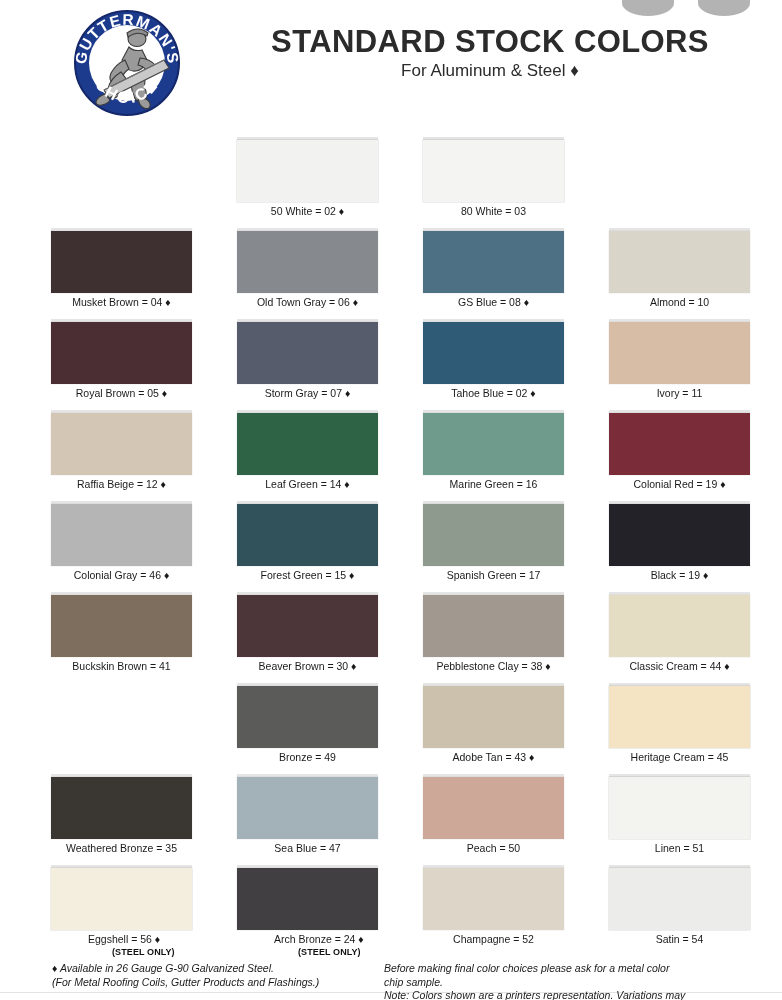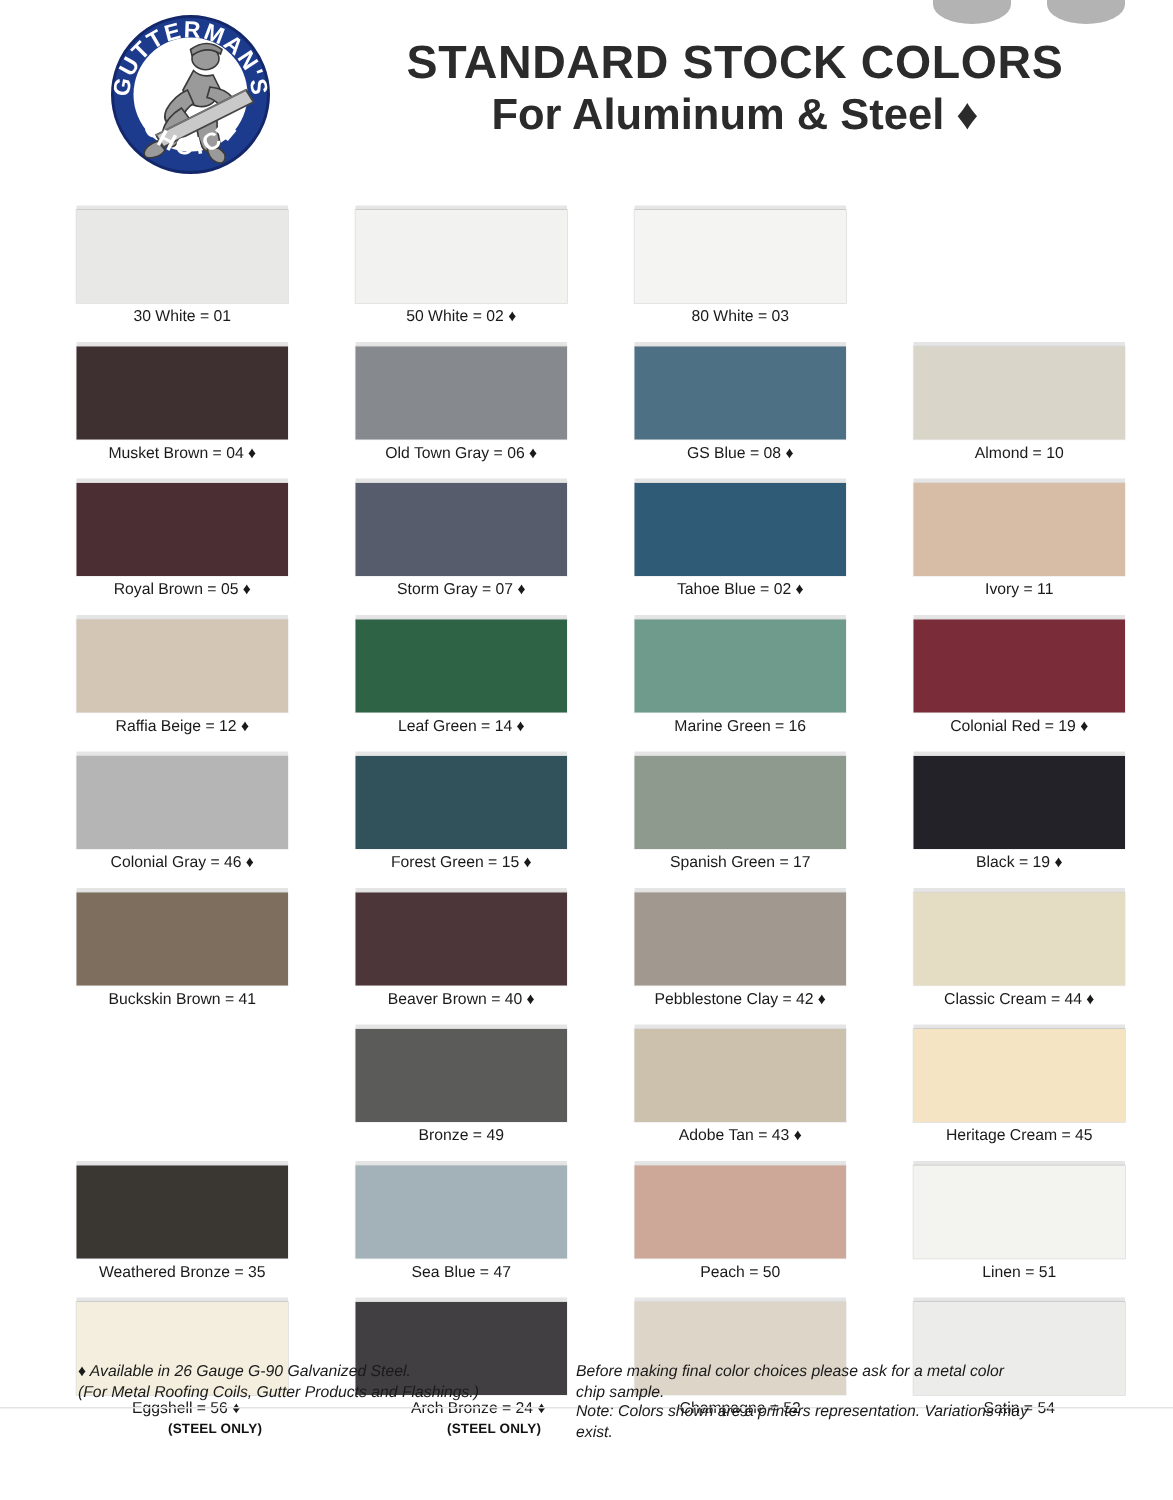--- a/index.html
+++ b/index.html
@@ -47,22 +47,22 @@
   }
   .title-main {
     font-size: 31px;
     font-weight: bold;
     letter-spacing: 0.4px;
     line-height: 1.05;
     color: #2b2b2b;
     white-space: nowrap;
   }
   .title-sub {
-    font-size: 29px;
-    font-weight: bold;
+    font-size: 17px;
+    font-weight: normal;
     line-height: 1.15;
     margin-top: 2px;
     color: #2b2b2b;
     white-space: nowrap;
   }
 
   
   .grid {
     position: absolute;
     left: 40px;
@@ -129,21 +129,21 @@
   .caption.align-left {
     text-align: left;
     left: 48px;
     width: 180px;
   }
 
   
   .footer {
     position: absolute;
     left: 0;
-    top: 908px;
+    top: 962px;
     width: 690px;
     height: 38px;
   }
   .footer-left {
     position: absolute;
     left: 52px; top: 0;
     font-style: italic;
     font-size: 10.5px;
     line-height: 13.5px;
     color: #1a1a1a;
@@ -209,24 +209,20 @@
   </div>
 
   <div class="title-block">
     <div class="title-main">STANDARD STOCK COLORS</div>
     <div class="title-sub">For Aluminum &amp; Steel ♦</div>
   </div>
 </div>
 
 <div class="grid">
     <div class="grid-row">
-      <div class="cell c0">
-        <div class="swatch shadow-edge pale" style="background: rgb(232, 233, 231);"></div>
-        <div class="caption"><span>30 White = 01</span></div>
-      </div>
       <div class="cell c1">
         <div class="swatch shadow-edge pale" style="background: rgb(242, 243, 241);"></div>
         <div class="caption"><span>50 White = 02 ♦</span></div>
       </div>
       <div class="cell c2">
         <div class="swatch shadow-edge pale" style="background: rgb(244, 245, 243);"></div>
         <div class="caption"><span>80 White = 03</span></div>
       </div>
       <div class="cell c3 empty"></div>
     </div>
@@ -302,25 +298,25 @@
         <div class="caption"><span>Black = 19 ♦</span></div>
       </div>
     </div>
     <div class="grid-row">
       <div class="cell c0">
         <div class="swatch shadow-edge" style="background: rgb(125, 110, 93);"></div>
         <div class="caption"><span>Buckskin Brown = 41</span></div>
       </div>
       <div class="cell c1">
         <div class="swatch shadow-edge" style="background: rgb(76, 54, 58);"></div>
-        <div class="caption"><span>Beaver Brown = 40 ♦</span></div>
+        <div class="caption"><span>Beaver Brown = 30 ♦</span></div>
       </div>
       <div class="cell c2">
         <div class="swatch shadow-edge" style="background: rgb(161, 152, 143);"></div>
-        <div class="caption"><span>Pebblestone Clay = 42 ♦</span></div>
+        <div class="caption"><span>Pebblestone Clay = 38 ♦</span></div>
       </div>
       <div class="cell c3">
         <div class="swatch shadow-edge" style="background: rgb(228, 220, 195);"></div>
         <div class="caption"><span>Classic Cream = 44 ♦</span></div>
       </div>
     </div>
     <div class="grid-row">
       <div class="cell c1">
         <div class="swatch shadow-edge" style="background: rgb(91, 91, 89);"></div>
         <div class="caption"><span>Bronze = 49</span></div>

